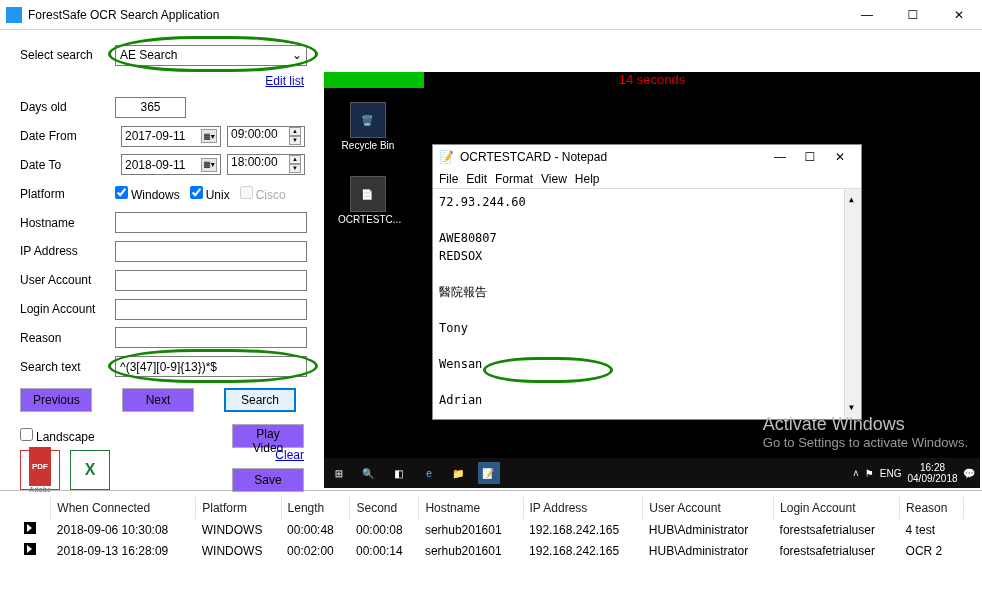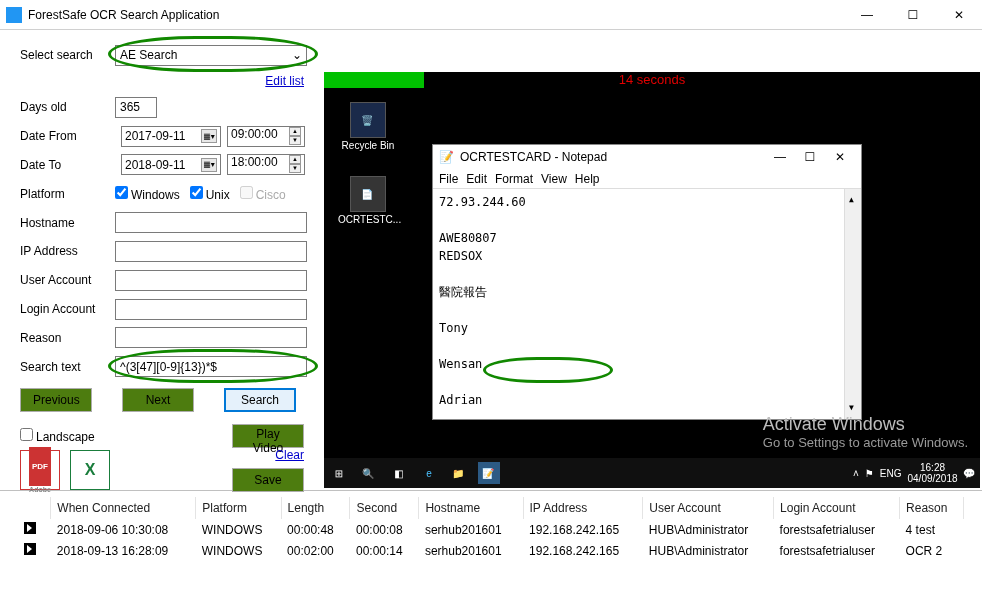--- a/index.html
+++ b/index.html
@@ -13,21 +13,21 @@
   .row { display: flex; align-items: center; height: 24px; }
   .lab { width: 95px; font-size: 12px; }
   .txt { height: 21px; border: 1px solid #7a7a7a; padding: 1px 4px; font-size: 12px; background:#fff;}
   .sel { height: 21px; border: 1px solid #7a7a7a; font-size: 12px; background:#fff; padding:1px 4px;}
   .datebox { width: 100px; height: 21px; border:1px solid #7a7a7a; display:flex; align-items:center; padding:0 3px; font-size:12px; background:#fff;}
   .dateicon { width:16px; height:14px; border:1px solid #999; background:#e8e8e8; margin-left:auto; font-size:8px; display:flex; align-items:center; justify-content:center;}
   .timebox { width: 78px; height:21px; border:1px solid #7a7a7a; display:flex; padding:0 3px; font-size:12px; background:#fff;}
   .spinners { margin-left:auto; display:flex; flex-direction:column; font-size:6px; line-height:7px;}
   .spinners span { border:1px solid #999; width:12px; text-align:center; background:#f0f0f0;}
   .chk { margin-right: 3px; }
-  .btn { height: 24px; border: 1px solid #adadad; background: #4d7c0f; padding: 2px 12px; font-size: 12px; cursor: pointer; }
+  .btn { height: 24px; border: 1px solid #adadad; background: #8b5cf6; padding: 2px 12px; font-size: 12px; cursor: pointer; }
   .btn.primary { border: 2px solid #0078d7; background:#e5f1fb; }
   .link { color: #0000cc; text-decoration: underline; font-size:12px; cursor:pointer; }
   .right-panel { flex: 1; position: relative; background:#fff; padding-top:6px;}
   .video-area { position:absolute; top:42px; left:2px; right:2px; bottom:2px; background:#000; }
   .greenbar { position:absolute; top:0; left:0; width:100px; height:16px; background:#00c000;}
   .redlabel { color:#e00000; font-size:13px; text-align:center; width:100%; position:absolute; top:0;}
   .desktop-icon { position:absolute; text-align:center; color:#fff; font-size:10px; width:60px;}
   .desktop-icon .ico { width:36px; height:36px; margin:0 auto 2px; background:#2a2a40; border:1px solid #555; display:flex; align-items:center; justify-content:center;}
   .notepad { position:absolute; background:#fff; border:1px solid #888; box-shadow:0 0 6px rgba(0,0,0,0.4); }
   .notepad .np-title { height:24px; display:flex; align-items:center; padding:0 6px; font-size:12px;}
@@ -73,21 +73,21 @@
         <span style="margin-left:auto;">⌄</span>
       </div>
       <div class="scribble" style="left:88px; top:-8px; width:210px; height:36px;"></div>
     </div>
     <div class="row" style="justify-content:flex-end; padding-right:10px; height:18px;">
       <span class="link">Edit list</span>
     </div>
 
     <div class="row">
       <span class="lab">Days old</span>
-      <input class="txt" style="width: 42px; text-align: left;" value="365">
+      <input class="txt" style="width: 71px; text-align: center;" value="365">
     </div>
 
     <div class="row" style="gap:6px;">
       <span class="lab">Date From</span>
       <div class="datebox">
         <span>2017-09-11</span>
         <span class="dateicon">▦▾</span>
       </div>
       <div class="timebox">
         <span>09:00:00</span>

